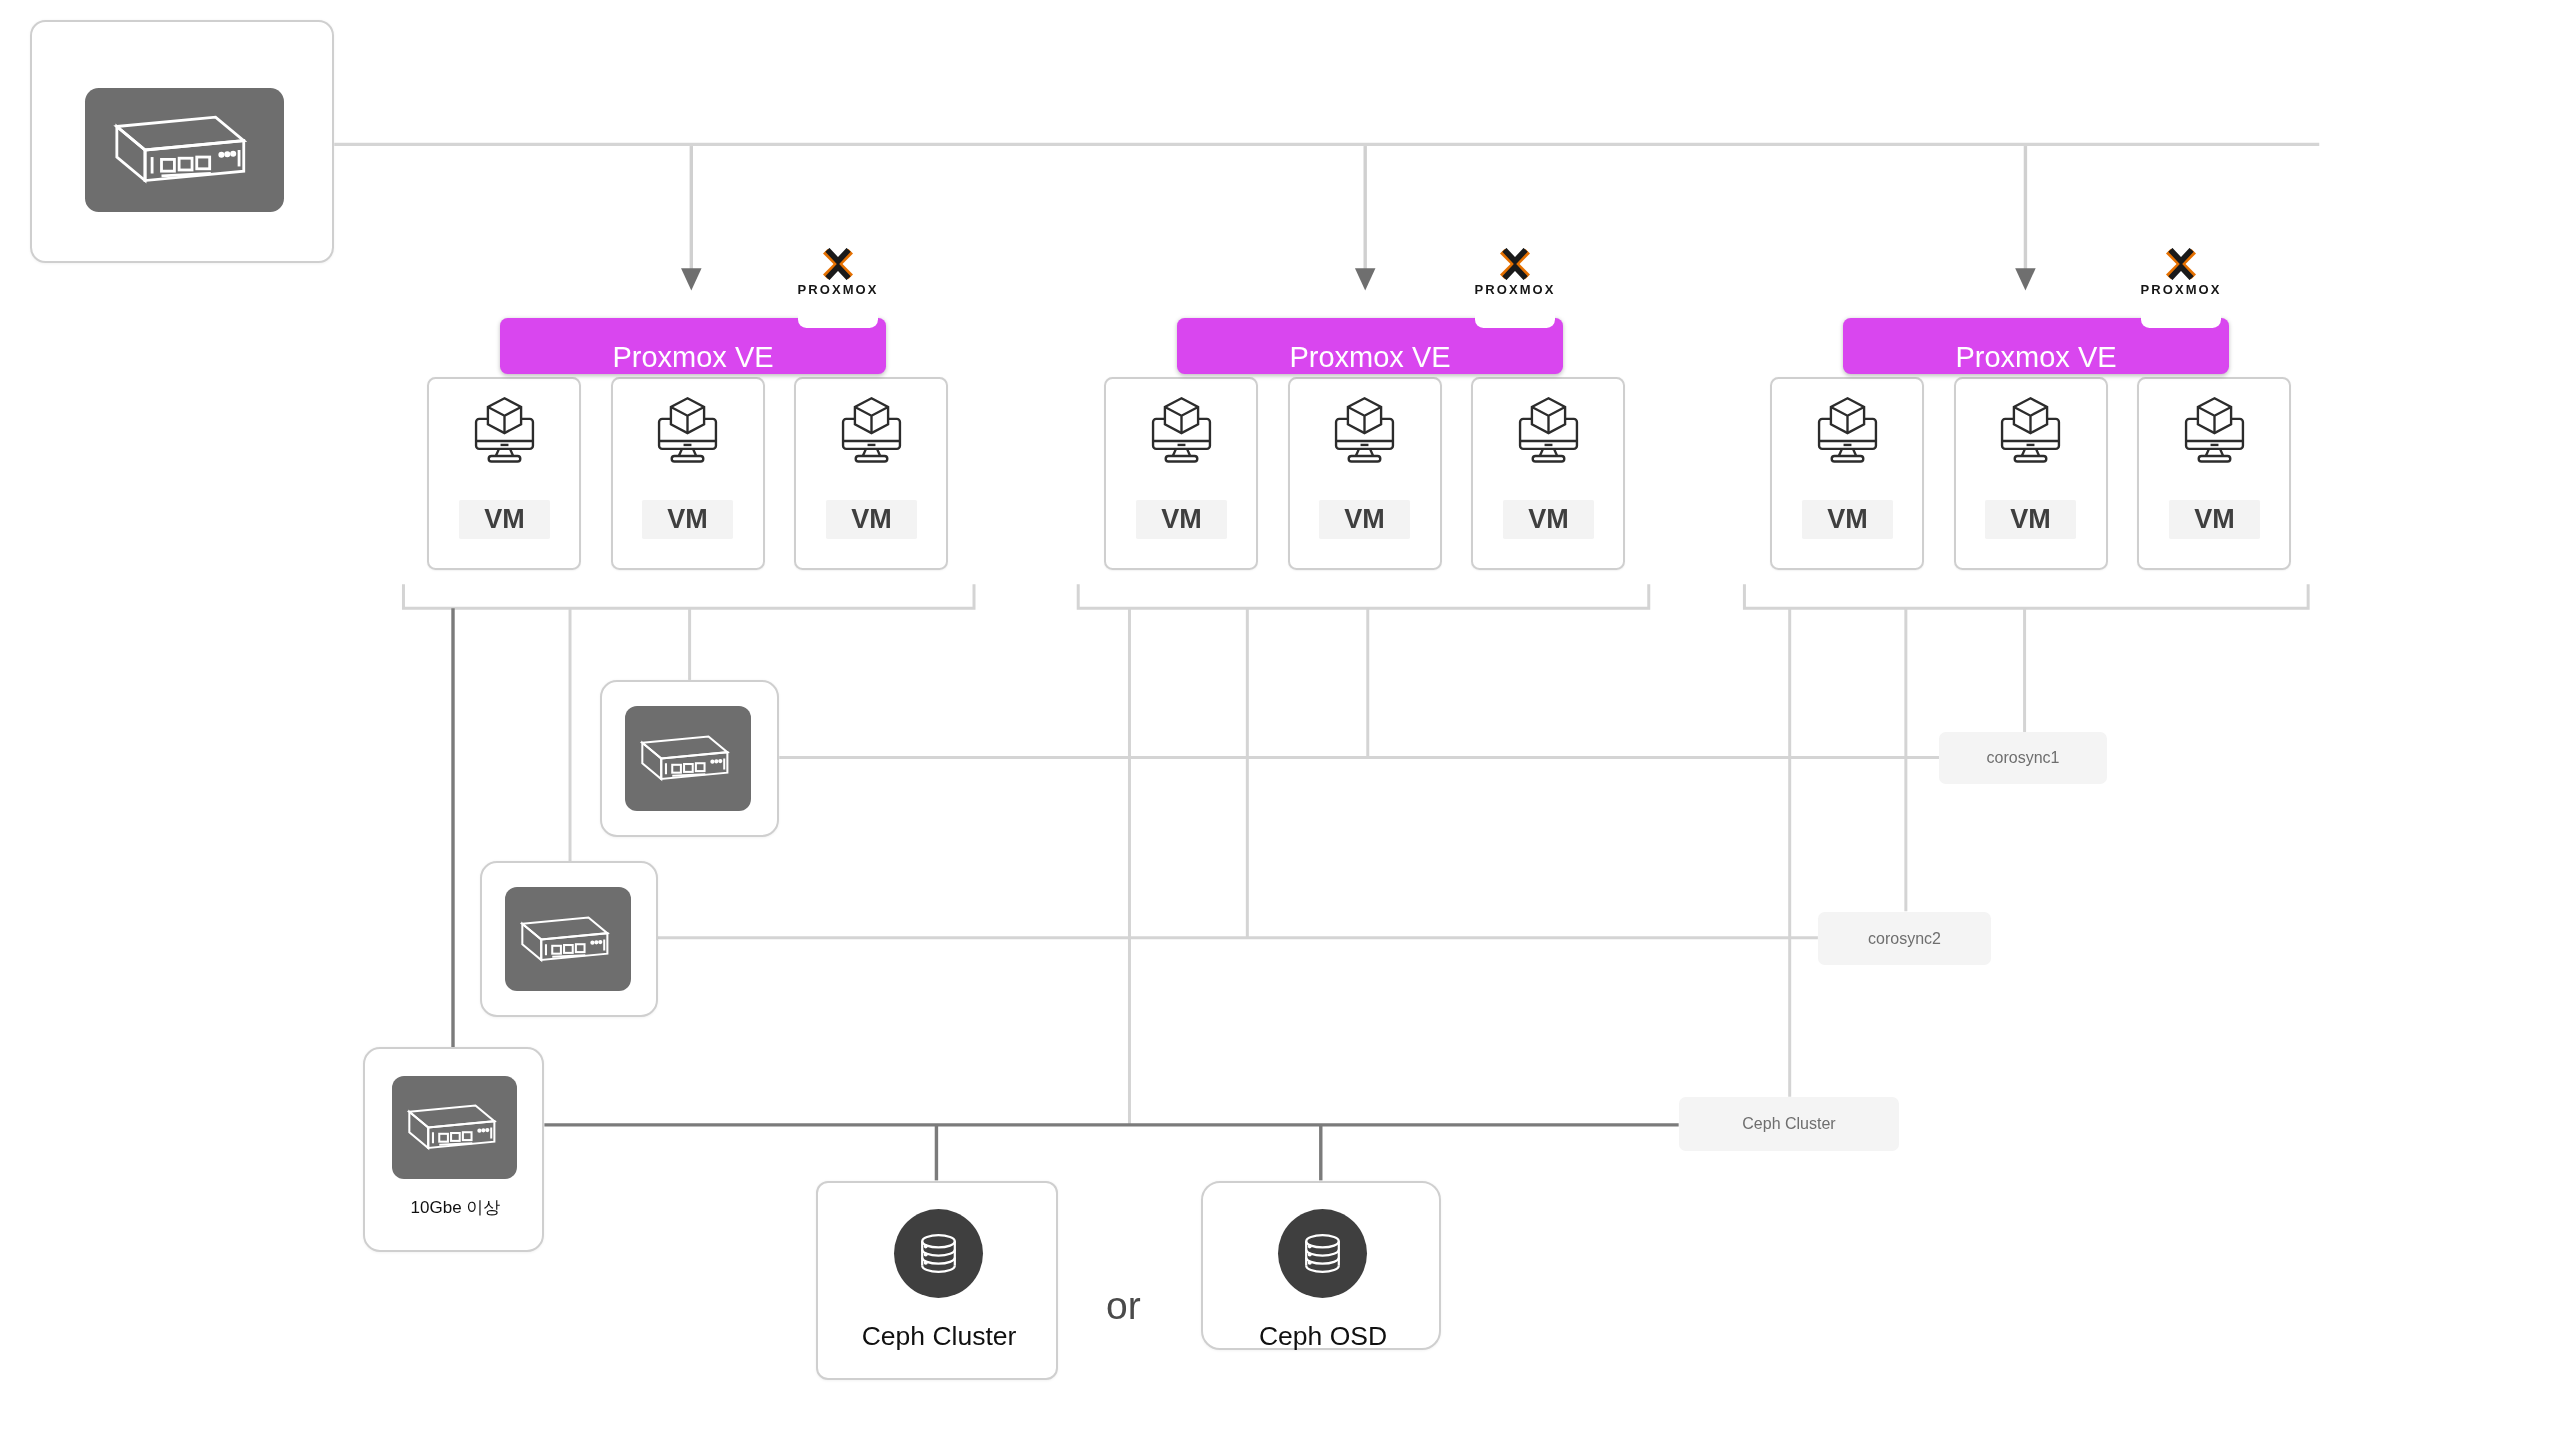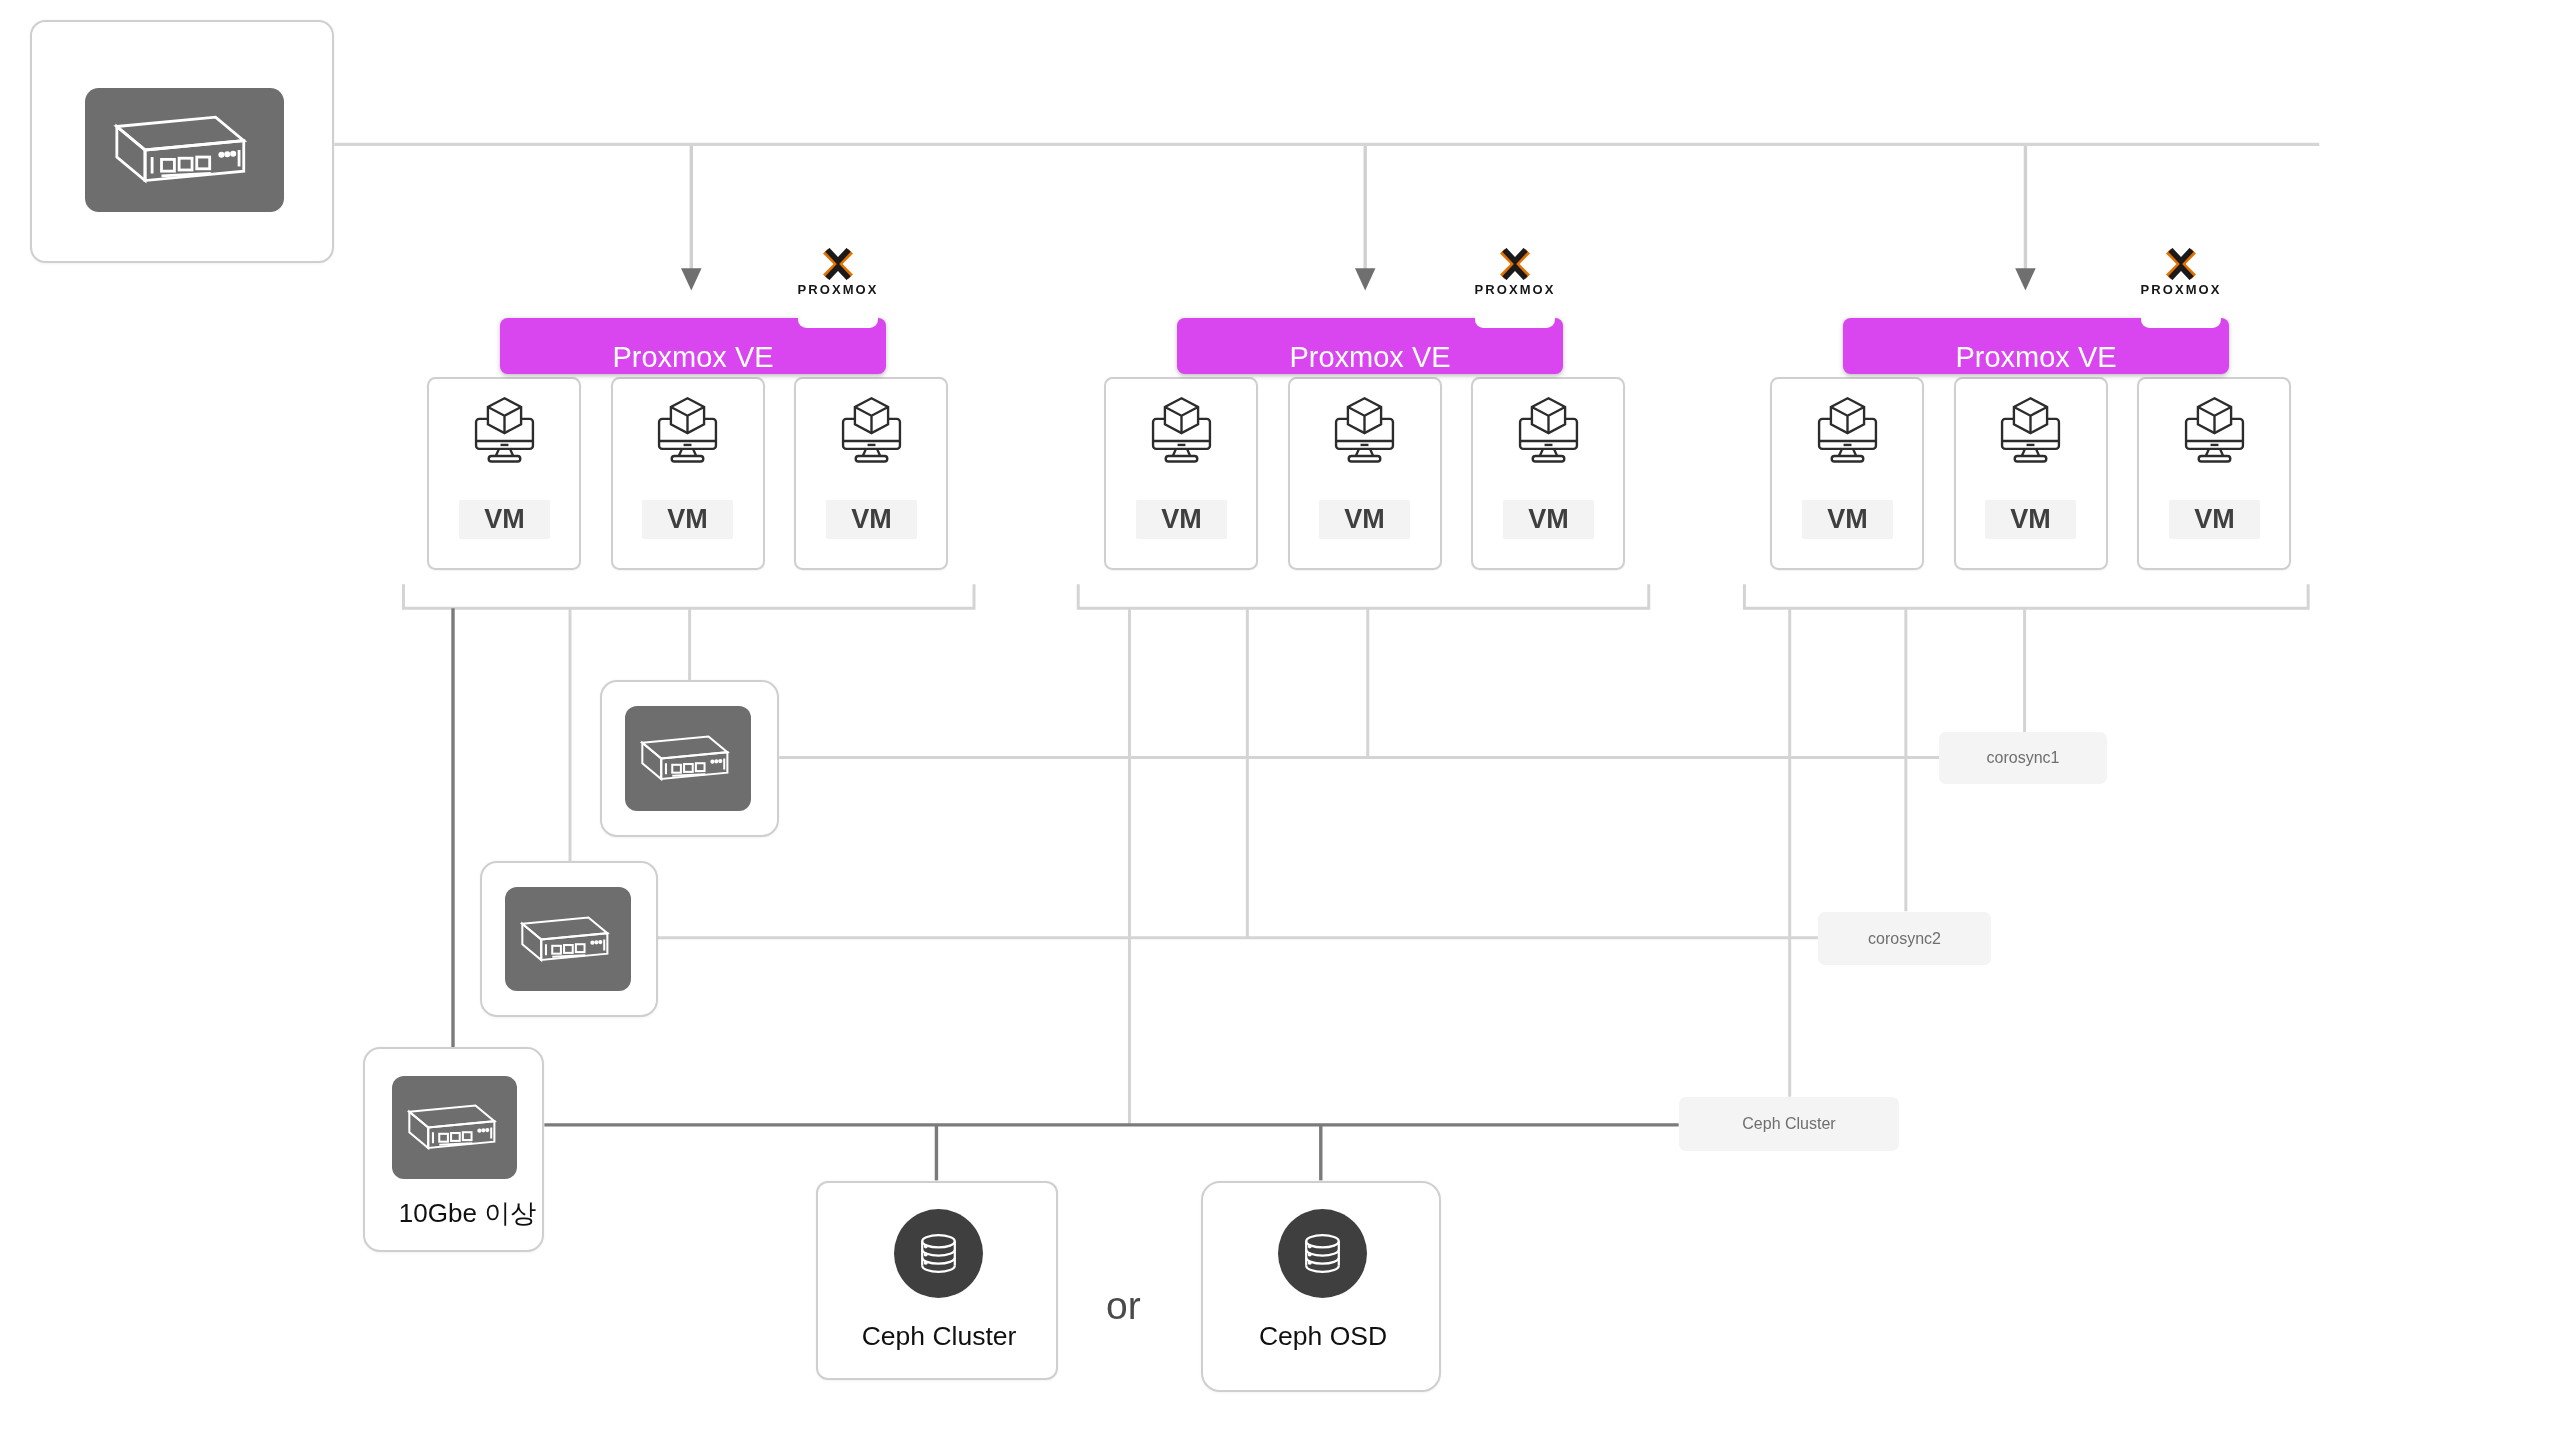--- a/index.html
+++ b/index.html
@@ -309,21 +309,21 @@
         <rect x="46" y="48" width="11" height="10"></rect>
         <rect x="61" y="47" width="11" height="10"></rect>
         <rect x="76" y="46" width="11" height="10"></rect>
         <path d="M46 62 L88 60"></path>
         <circle cx="97" cy="44" r="1.4" fill="#fff"></circle>
         <circle cx="102" cy="43.6" r="1.4" fill="#fff"></circle>
         <circle cx="107" cy="43.2" r="1.4" fill="#fff"></circle>
         <path d="M112 40 V54"></path>
       </svg>
     </div>
-    <div class="node-label" style="left:12px;top:147px;width:181px;font-size:26px;">
+    <div class="node-label" style="left:0;top:147px;width:181px;font-size:17px;">
       <span>10Gbe 이상</span>
     </div>
   </div>
 
   <div class="net-label" style="left:1939px;top:732px;width:168px;height:52px;">
     <span>corosync1</span>
   </div>
   <div class="net-label" style="left:1818px;top:912px;width:173px;height:53px;">
     <span>corosync2</span>
   </div>
@@ -347,21 +347,21 @@
     </div>
     <div class="node-label" style="left:0;top:138px;width:242px;">
       <span>Ceph Cluster</span>
     </div>
   </div>
 
   <div class="or-text" style="left:1106px;top:1264px;">
     <span>or</span>
   </div>
 
-  <div class="card" style="left:1201px;top:1181px;width:240px;height:211px;border-radius:19px;padding-left:12px;">
+  <div class="card" style="left:1201px;top:1181px;width:240px;height:169px;border-radius:19px;padding-left:12px;">
     <div class="dark-circle" style="left:75px;top:26px;width:89px;height:89px;">
       <svg width="53" height="53" viewBox="0 0 52 52" fill="none" stroke="#ffffff" stroke-width="2.2">
         <ellipse cx="26" cy="14" rx="16" ry="6"></ellipse>
         <path d="M10 14 V38"></path>
           <path d="M42 14 V38"></path>
         <path d="M10 38 A16 6 0 0 0 42 38"></path>
         <path d="M10 22 A16 6 0 0 0 42 22"></path>
         <path d="M10 30 A16 6 0 0 0 42 30"></path>
         <circle cx="13.5" cy="19" r="0.9" fill="#fff"></circle>
         <circle cx="13.5" cy="27" r="0.9" fill="#fff"></circle>

